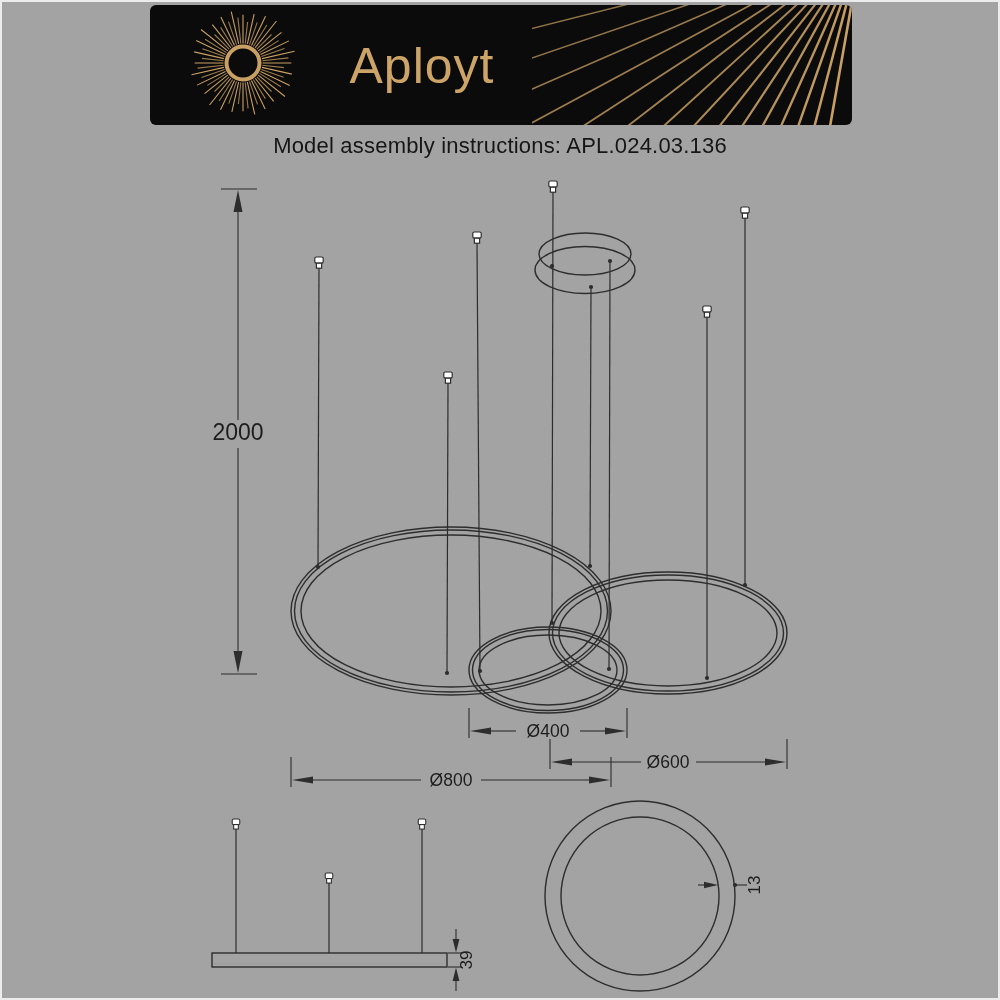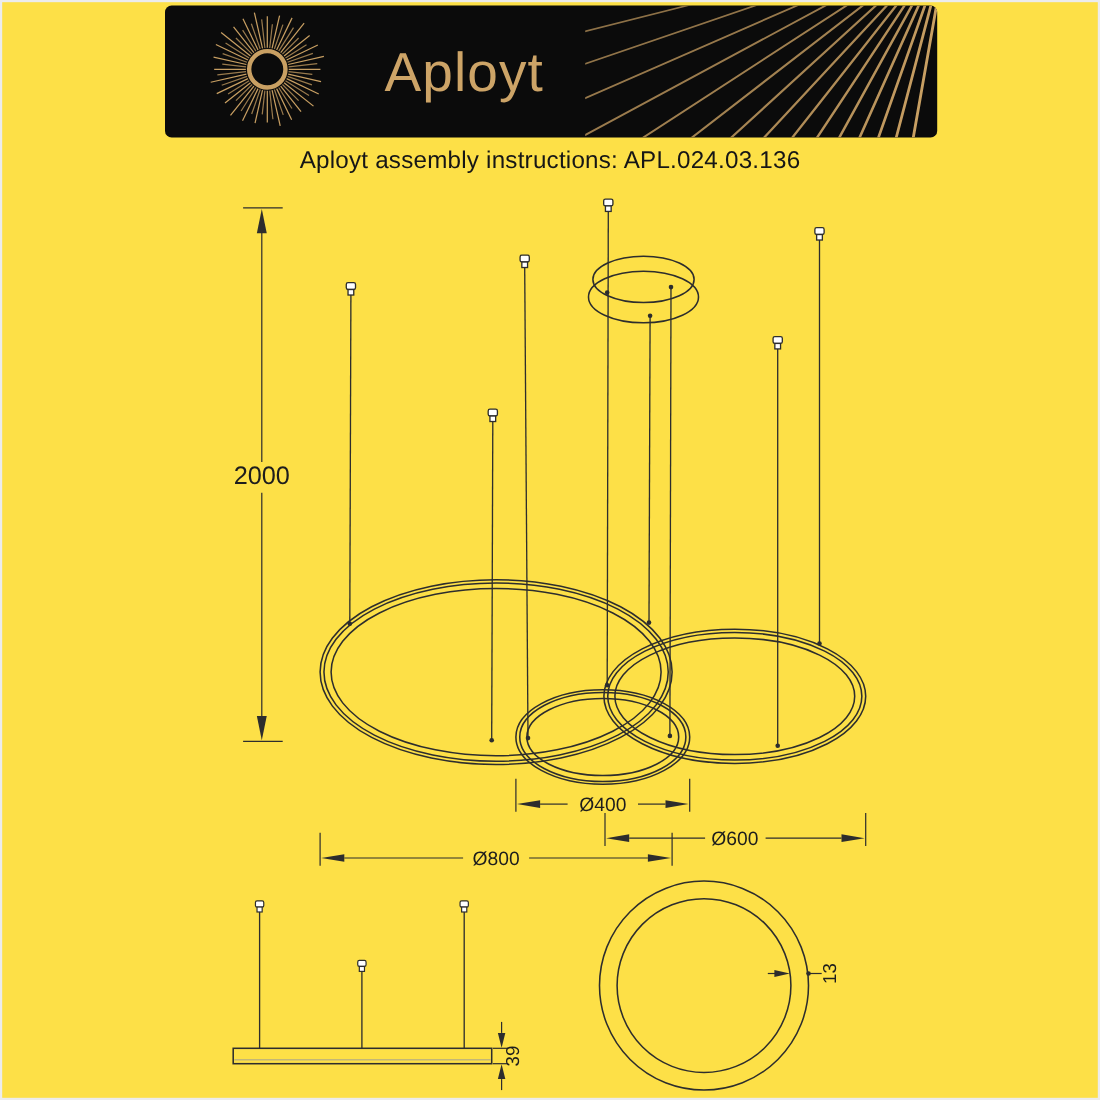--- a/index.html
+++ b/index.html
@@ -1,20 +1,20 @@
 <!DOCTYPE html>
 <html><head>
 <meta charset="utf-8">
 <style>
   html,body{margin:0;padding:0;}
   body{
     width:1000px;height:1000px;position:relative;background:#ffffff;
     font-family:"Liberation Sans", sans-serif;overflow:hidden;
   }
-  .page{position:absolute;inset:0;background:#fde047;outline:2px solid #ececec;outline-offset:-2px;}
+  .page{position:absolute;inset:0;background:#a3a3a3;outline:2px solid #ececec;outline-offset:-2px;}
   .banner{
     position:absolute;left:150px;top:5px;width:702px;height:120px;
     background:#0b0b0b;border-radius:6px;overflow:hidden;
   }
   .banner .logo-svg{position:absolute;left:18px;top:0;}
   .brand{
     position:absolute;left:172px;top:0;width:200px;height:120px;line-height:122px;
     font-size:50px;color:#cda467;text-align:center;letter-spacing:1px;font-weight:400;
   }
   .rays-svg{position:absolute;right:0;top:0;}
@@ -113,21 +113,21 @@
           <line x1="282.5265880219506" y1="-23.308377588850128" x2="-10.226119176020745" y2="202.95662727990742" stroke="#c9a063" stroke-width="1.88" stroke-linecap="round" opacity="0.80"></line>
           <line x1="279.67976592327454" y1="-27.321657899098383" x2="-30.628344216532412" y2="174.1947850564616" stroke="#c9a063" stroke-width="1.80" stroke-linecap="round" opacity="0.78"></line>
           <line x1="277.1713587894503" y1="-31.554707457173" x2="-48.605262008939576" y2="143.85792989026018" stroke="#c9a063" stroke-width="1.72" stroke-linecap="round" opacity="0.76"></line>
           <line x1="275.0182362262656" y1="-35.97905804658629" x2="-64.035973711763" y2="112.15008399946493" stroke="#c9a063" stroke-width="1.64" stroke-linecap="round" opacity="0.74"></line>
           <line x1="273.23487847034727" y1="-40.564954908111034" x2="-76.81670429584449" y2="79.28448982520428" stroke="#c9a063" stroke-width="1.56" stroke-linecap="round" opacity="0.71"></line>
           <line x1="271.83327900629166" y1="-45.28155684727186" x2="-86.86150045490979" y2="45.482175927885024" stroke="#c9a063" stroke-width="1.48" stroke-linecap="round" opacity="0.69"></line>
         </g>
     </svg>
   </div>
 
-  <div class="instruction">Aployt assembly instructions: APL.024.03.136</div>
+  <div class="instruction">Model assembly instructions: APL.024.03.136</div>
 
   <svg class="drawing" width="1000" height="1000" viewBox="0 0 1000 1000">
     <defs>
       <g id="fitting">
         <rect class="fit" x="-4.2" y="0" width="8.4" height="6.2" rx="1.6"></rect>
         <rect class="fit" x="-2.6" y="6.2" width="5.2" height="5"></rect>
       </g>
     </defs>
 
     <g>

